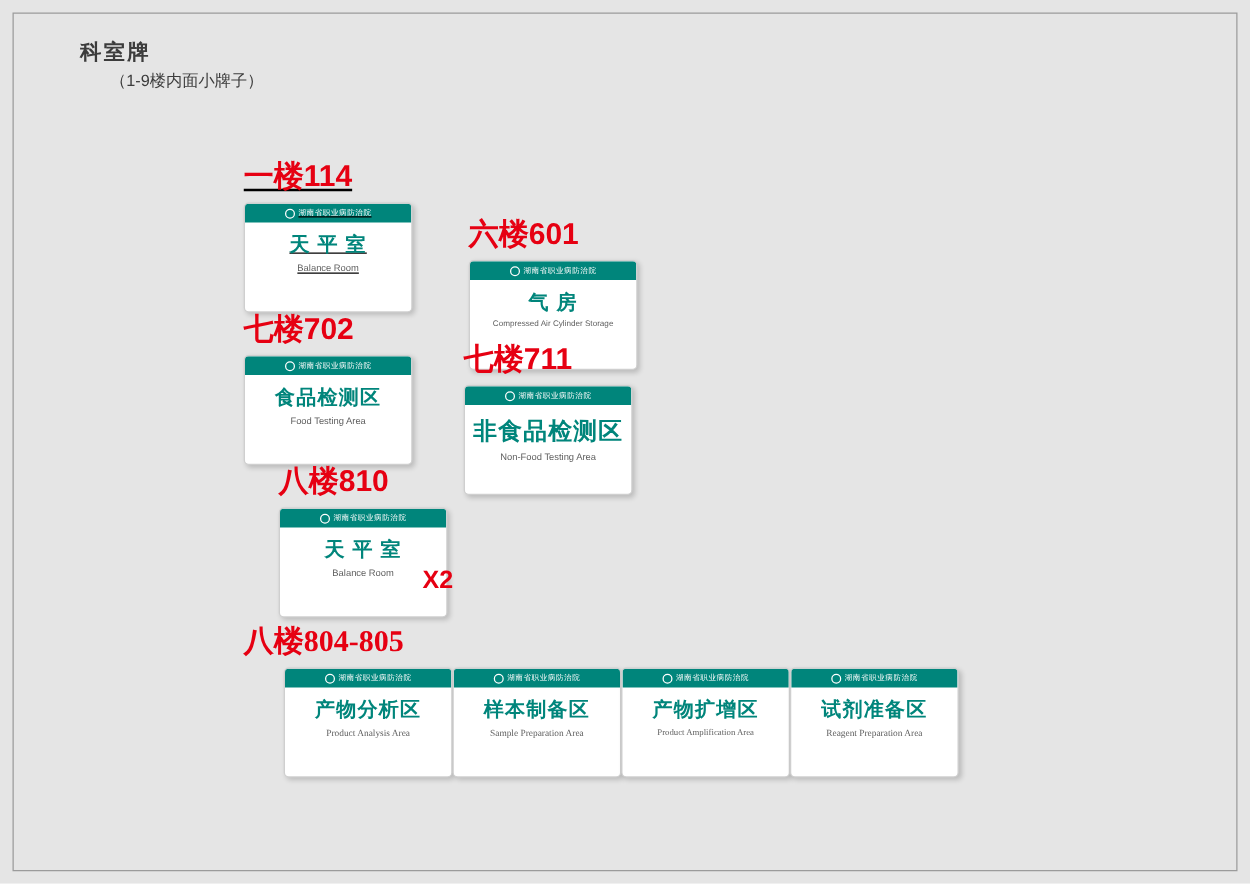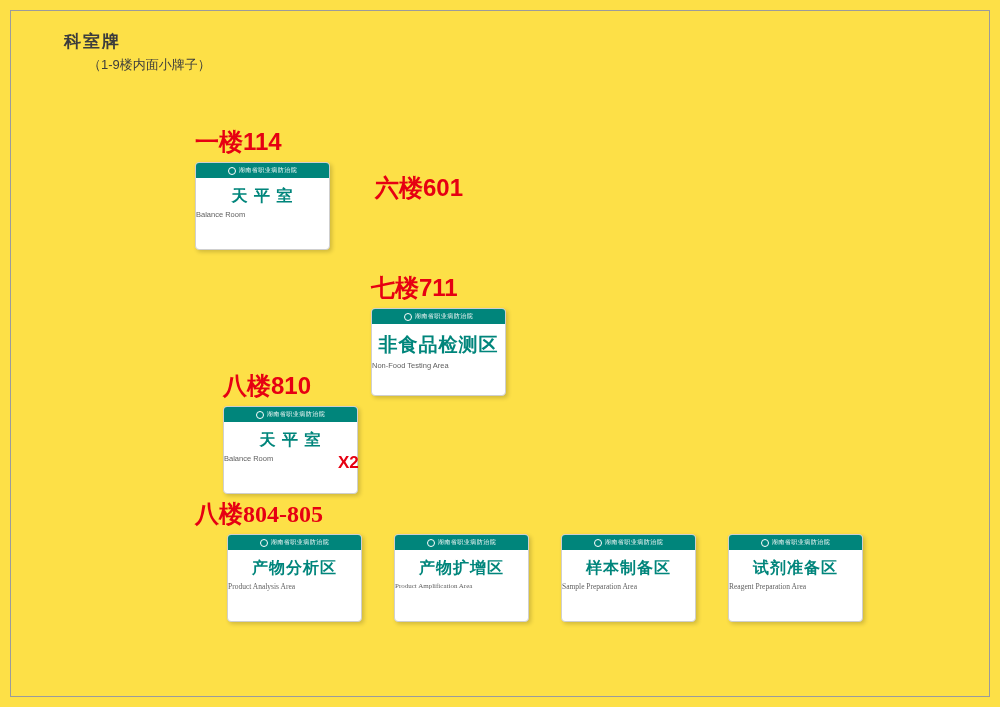--- a/index.html
+++ b/index.html
@@ -1,20 +1,20 @@
 <!DOCTYPE html>
 <html><head>
 <meta charset="utf-8">
 <style>
   html, body { margin: 0; padding: 0; background: #ffffff; }
   .canvas {
     position: relative;
     width: 1000px;
     height: 707px;
-    background: #fde047;
+    background: #e5e5e5;
     font-family: "Liberation Sans", sans-serif;
     overflow: hidden;
   }
   .frame {
     position: absolute;
     inset: 10px;
     border: 1px solid #9b9b9b;
     pointer-events: none;
   }
   .doc-title {
@@ -79,65 +79,82 @@
     margin-top: 8px;
     text-align: center;
     color: #00857b;
     font-weight: bold;
     font-size: 16px;
     letter-spacing: 1px;
     white-space: nowrap;
   }
   .sign-en {
     margin-top: 3px;
+    text-align: center;
     color: #5f5f5f;
     font-size: 7.5px;
     white-space: nowrap;
   }
   .sign-row {
     display: flex;
-    gap: 32px;
     margin-top: 7px;
     padding-left: 32px;
   }
   .qty-note {
     position: absolute;
     left: 143px;
     top: 80px;
     color: #e60012;
-    font-size: 17px;
+    font-size: 20px;
     font-weight: 600;
   }
 </style>
 </head>
 <body>
 
 <div class="canvas">
   <div class="frame"></div>
 
   <div class="doc-title">科室牌</div>
   <div class="doc-subtitle">（1-9楼内面小牌子）</div>
 
-  <div class="group" style="left:195px; top:129px;">
+  <div class="group" style="left:195px; top:129px;text-decoration:underline;">
     <div class="floor-label">一楼114</div>
     <div class="sign">
       <div class="sign-header">
         <span class="sign-logo"></span>
         <span class="sign-org">湖南省职业病防治院</span>
       </div>
       <div class="sign-cn">天 平 室</div>
       <div class="sign-en">Balance Room</div>
     </div>
   </div>
 
   <div class="group" style="left:375px; top:129px;margin-top:46px;">
     <div class="floor-label">六楼601</div>
+    <div class="sign">
+      <div class="sign-header">
+        <span class="sign-logo"></span>
+        <span class="sign-org">湖南省职业病防治院</span>
+      </div>
+      <div class="sign-cn">气  房</div>
+      <div class="sign-en" style="font-size:6.5px;">Compressed Air Cylinder Storage</div>
+    </div>
   </div>
 
   <div class="group" style="left:195px; top:251px;">
+    <div class="floor-label">七楼702</div>
+    <div class="sign">
+      <div class="sign-header">
+        <span class="sign-logo"></span>
+        <span class="sign-org">湖南省职业病防治院</span>
+      </div>
+      <div class="sign-cn">食品检测区</div>
+      <div class="sign-en">Food Testing Area</div>
+    </div>
   </div>
 
   <div class="group" style="left:371px; top:251px;margin-top:24px;">
     <div class="floor-label">七楼711</div>
     <div class="sign">
       <div class="sign-header">
         <span class="sign-logo"></span>
         <span class="sign-org">湖南省职业病防治院</span>
       </div>
       <div class="sign-cn" style="font-size:19px;">非食品检测区</div>
@@ -169,37 +186,37 @@
         </div>
         <div class="sign-cn">产物分析区</div>
         <div class="sign-en">Product Analysis Area</div>
       </div>
 
       <div class="sign">
         <div class="sign-header">
           <span class="sign-logo"></span>
           <span class="sign-org">湖南省职业病防治院</span>
         </div>
+        <div class="sign-cn">样本制备区</div>
+        <div class="sign-en">Sample Preparation Area</div>
+      </div>
+
+      <div class="sign">
+        <div class="sign-header">
+          <span class="sign-logo"></span>
+          <span class="sign-org">湖南省职业病防治院</span>
+        </div>
         <div class="sign-cn">产物扩增区</div>
         <div class="sign-en" style="font-size:7px;">Product Amplification Area</div>
       </div>
 
       <div class="sign">
         <div class="sign-header">
           <span class="sign-logo"></span>
           <span class="sign-org">湖南省职业病防治院</span>
         </div>
-        <div class="sign-cn">样本制备区</div>
-        <div class="sign-en">Sample Preparation Area</div>
-      </div>
-
-      <div class="sign">
-        <div class="sign-header">
-          <span class="sign-logo"></span>
-          <span class="sign-org">湖南省职业病防治院</span>
-        </div>
         <div class="sign-cn">试剂准备区</div>
         <div class="sign-en">Reagent Preparation Area</div>
       </div>
 
     </div>
   </div>
 </div>
 
 </body></html>

